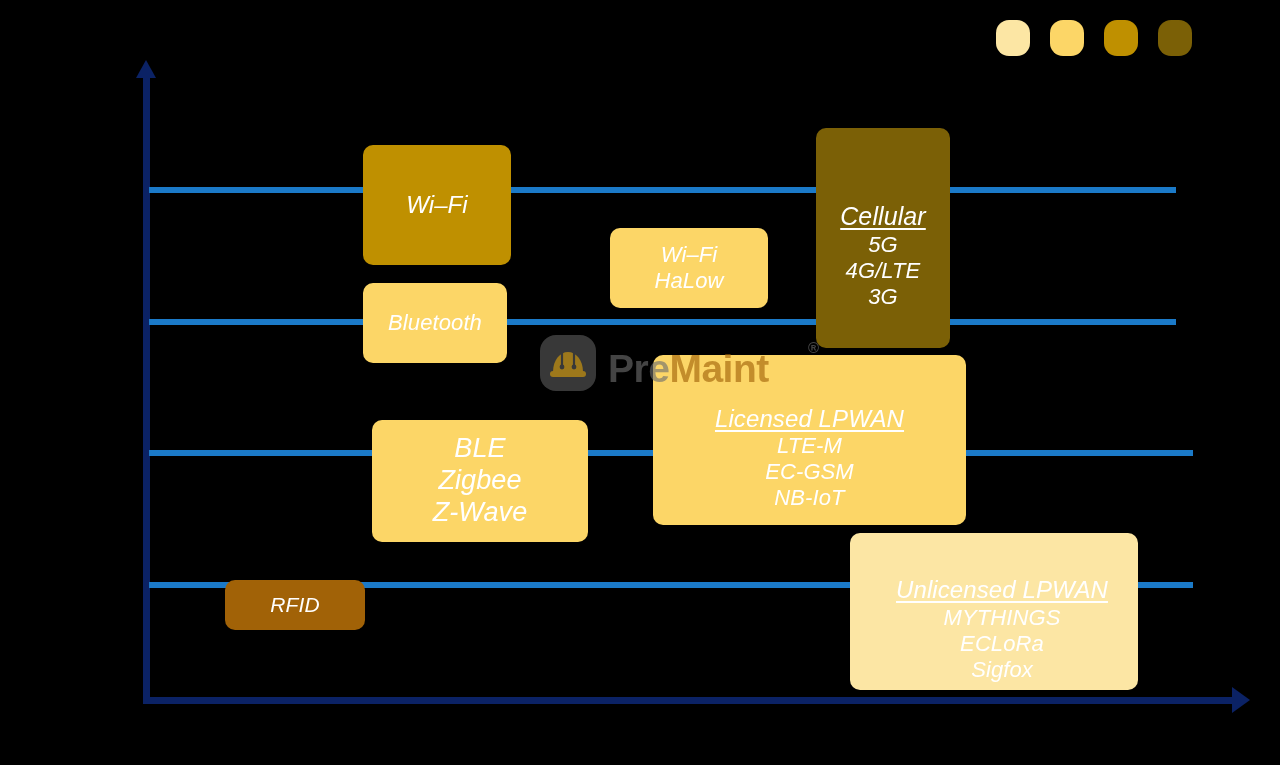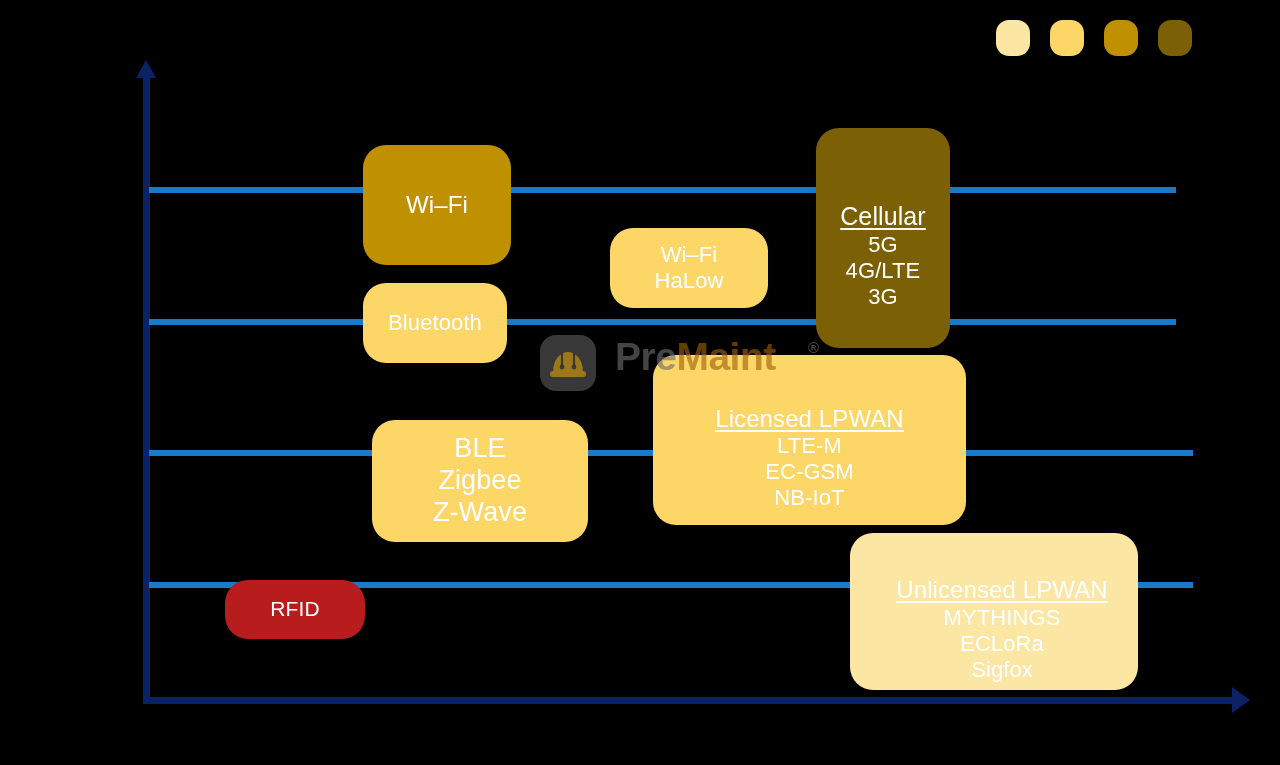--- a/index.html
+++ b/index.html
@@ -61,30 +61,31 @@
     position: absolute;
     left: 149px;
     height: 6px;
     background: #1B7AC8;
   }
 
   
   .box {
     position: absolute;
     box-sizing: border-box;
-    border-radius: 23px;
+    border-radius: 10px;
     display: flex;
     flex-direction: column;
     align-items: center;
     justify-content: center;
     color: #FFFFFF;
     text-align: center;
     line-height: 1.18;
     letter-spacing: 0.1px;
     z-index: 5;
+    font-style: italic;
   }
   .box .title {
     text-decoration: underline;
     text-underline-offset: 3px;
     white-space: nowrap;
     margin-top: 36px;
   }
   .box .line {
     white-space: nowrap;
   }
@@ -103,22 +104,22 @@
     height: 36px;
     border-radius: 13px;
   }
 
   
   .watermark {
     position: absolute;
     left: 540px;
     top: 335px;
     display: flex;
-    align-items: flex-start;
-    gap: 19px;
+    align-items: flex-end;
+    gap: 12px;
     z-index: 6;
     opacity: 0.62;
     pointer-events: none;
   }
   .wm-badge {
     width: 56px;
     height: 56px;
     border-radius: 16px;
     background: #5B5B5B;
     display: flex;
@@ -181,21 +182,21 @@
         <div class="line">BLE</div>
         <div class="line">Zigbee</div>
         <div class="line">Z-Wave</div>
       </div>
       <div class="box" style="left: 653px; top: 355px; width: 313px; height: 170px; background: rgb(252, 214, 103); font-size: 22px;">
         <div class="title" style="font-size: 24px;">Licensed LPWAN</div>
         <div class="line">LTE-M</div>
         <div class="line">EC-GSM</div>
         <div class="line">NB-IoT</div>
       </div>
-      <div class="box" style="left: 225px; top: 580px; width: 140px; height: 59px; background: #b91c1c; font-size: 21px;">
+      <div class="box" style="left: 225px; top: 580px; width: 140px; height: 50px; background: #a16207; font-size: 21px;">
         <div class="line">RFID</div>
       </div>
       <div class="box" style="left: 850px; top: 533px; width: 288px; height: 157px; background: rgb(252, 230, 164); font-size: 22px; padding-left: 16px;">
         <div class="title" style="font-size: 24px;">Unlicensed LPWAN</div>
         <div class="line">MYTHINGS</div>
         <div class="line">ECLoRa</div>
         <div class="line">Sigfox</div>
       </div>
     </div>
 

